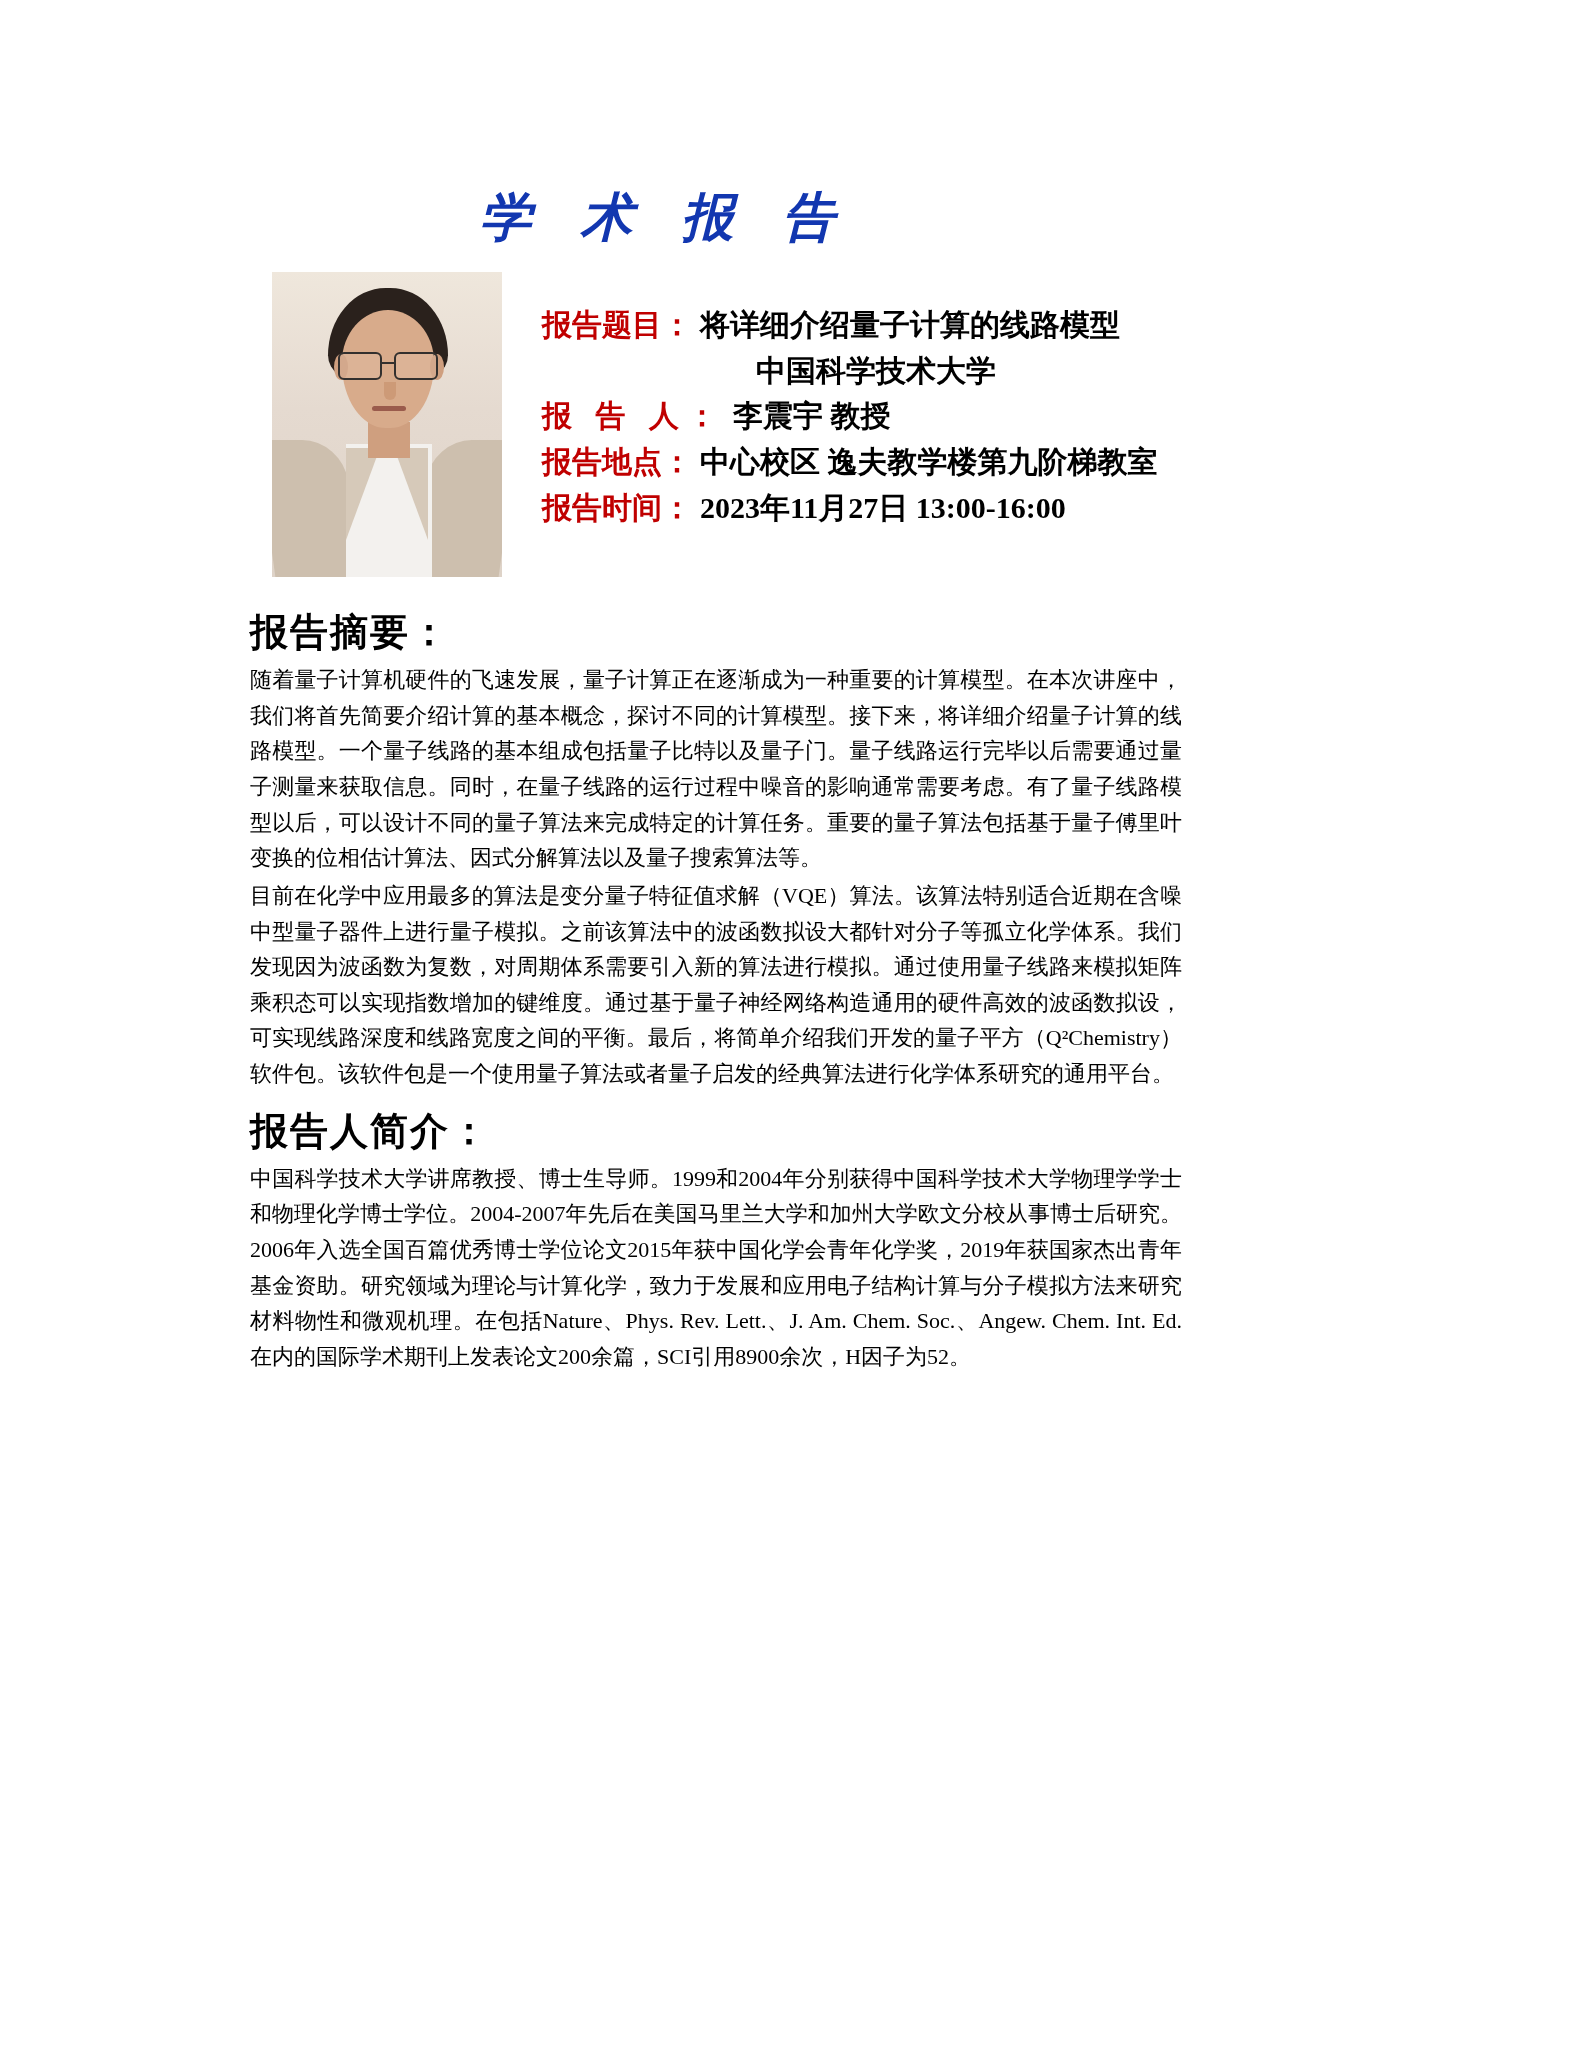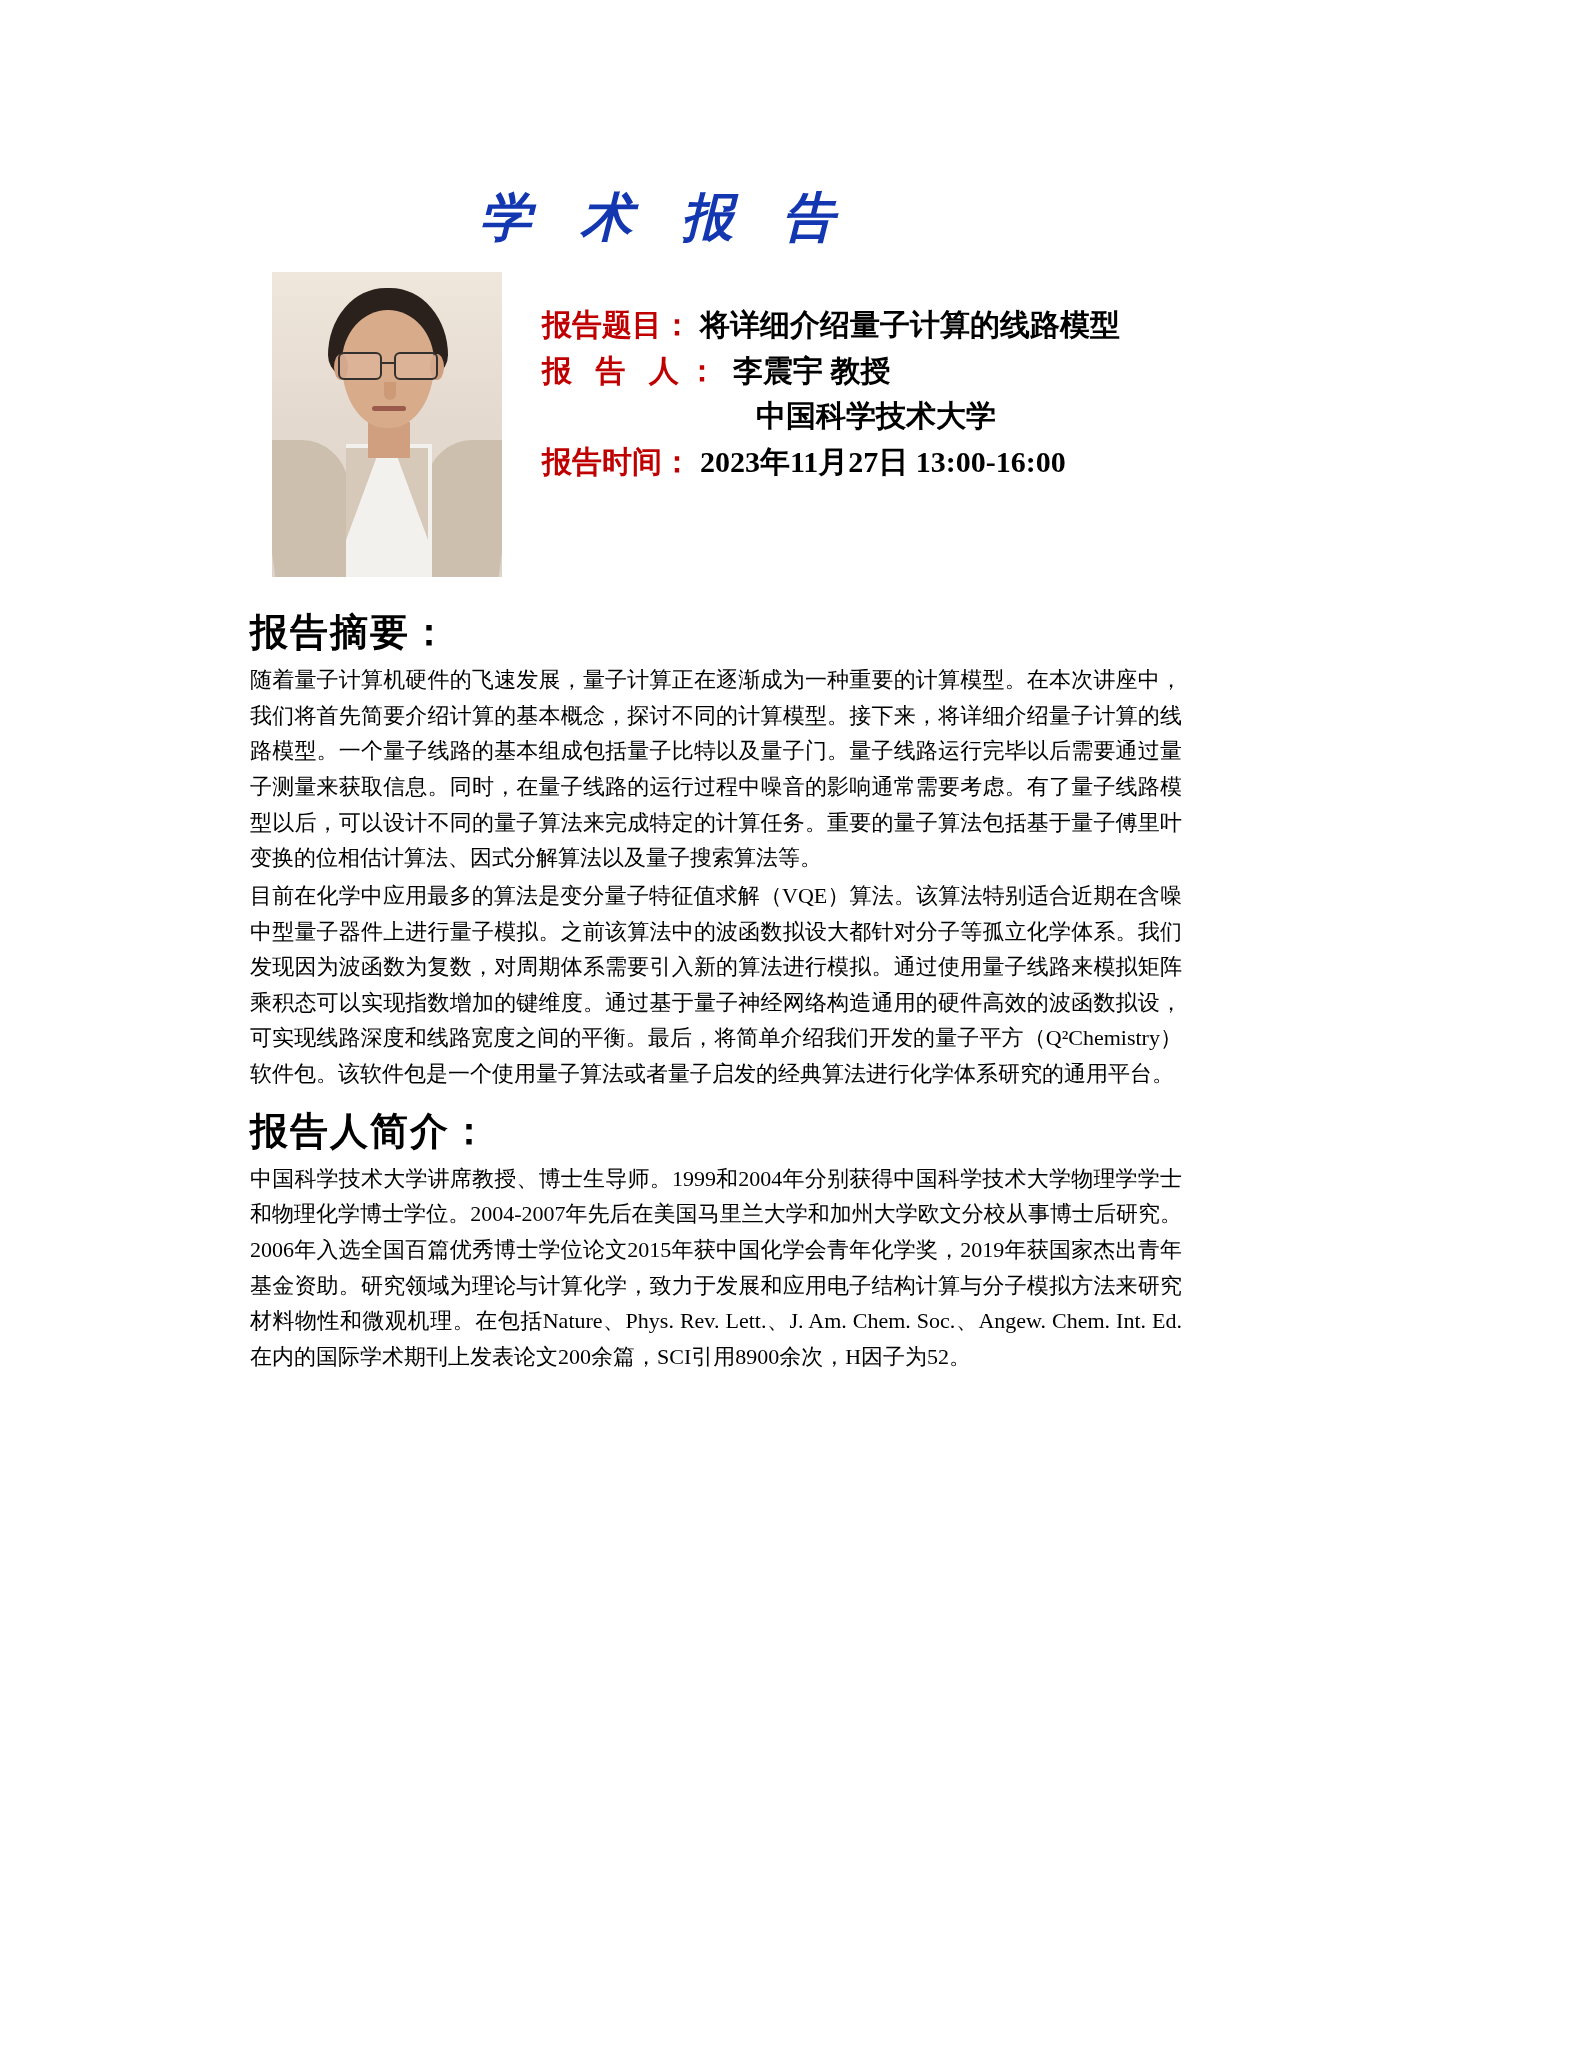--- a/index.html
+++ b/index.html
@@ -237,29 +237,33 @@
     </div>
 
     <div class="info">
 
       <div class="info-line">
         <span class="label">报告题目：</span>
         <span class="value">将详细介绍量子计算的线路模型</span>
       </div>
 
       <div class="info-line">
+        <span class="value cont">中国科学技术大学</span>
+      </div>
+
+      <div class="info-line">
         <span class="label sp">报 告 人：</span>
         <span class="value">李震宇 教授</span>
       </div>
 
-      <div class="info-line">
-        <span class="value cont">中国科学技术大学</span>
-      </div>
-
-
+
+      <div class="info-line">
+        <span class="label">报告地点：</span>
+        <span class="value">中心校区 逸夫教学楼第九阶梯教室</span>
+      </div>
 
       <div class="info-line">
         <span class="label">报告时间：</span>
         <span class="value">2023年11月27日 13:00-16:00</span>
       </div>
 
     </div>
   </div>
 
   <div class="body-wrap">

